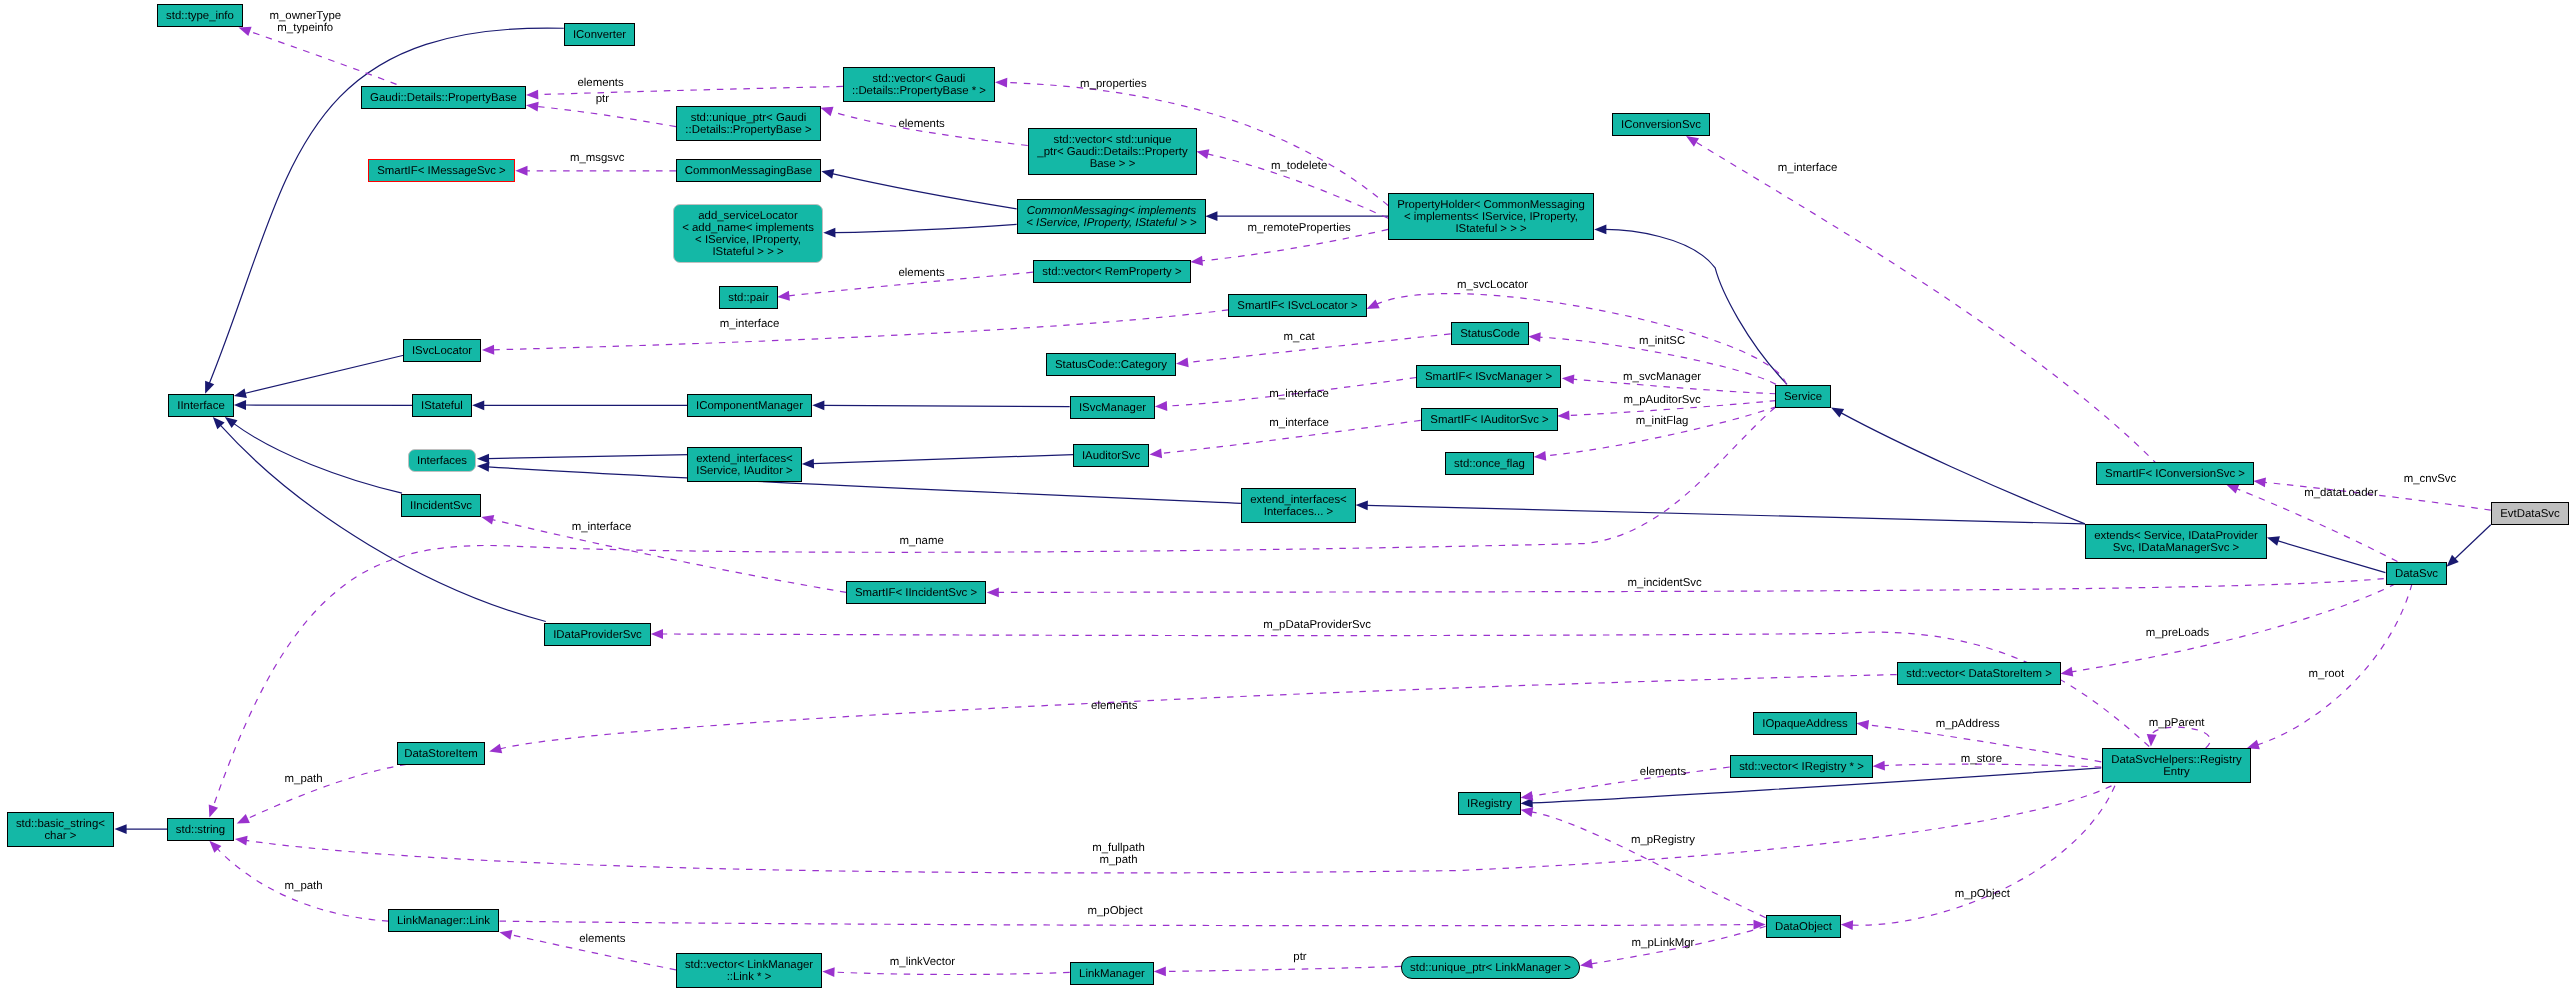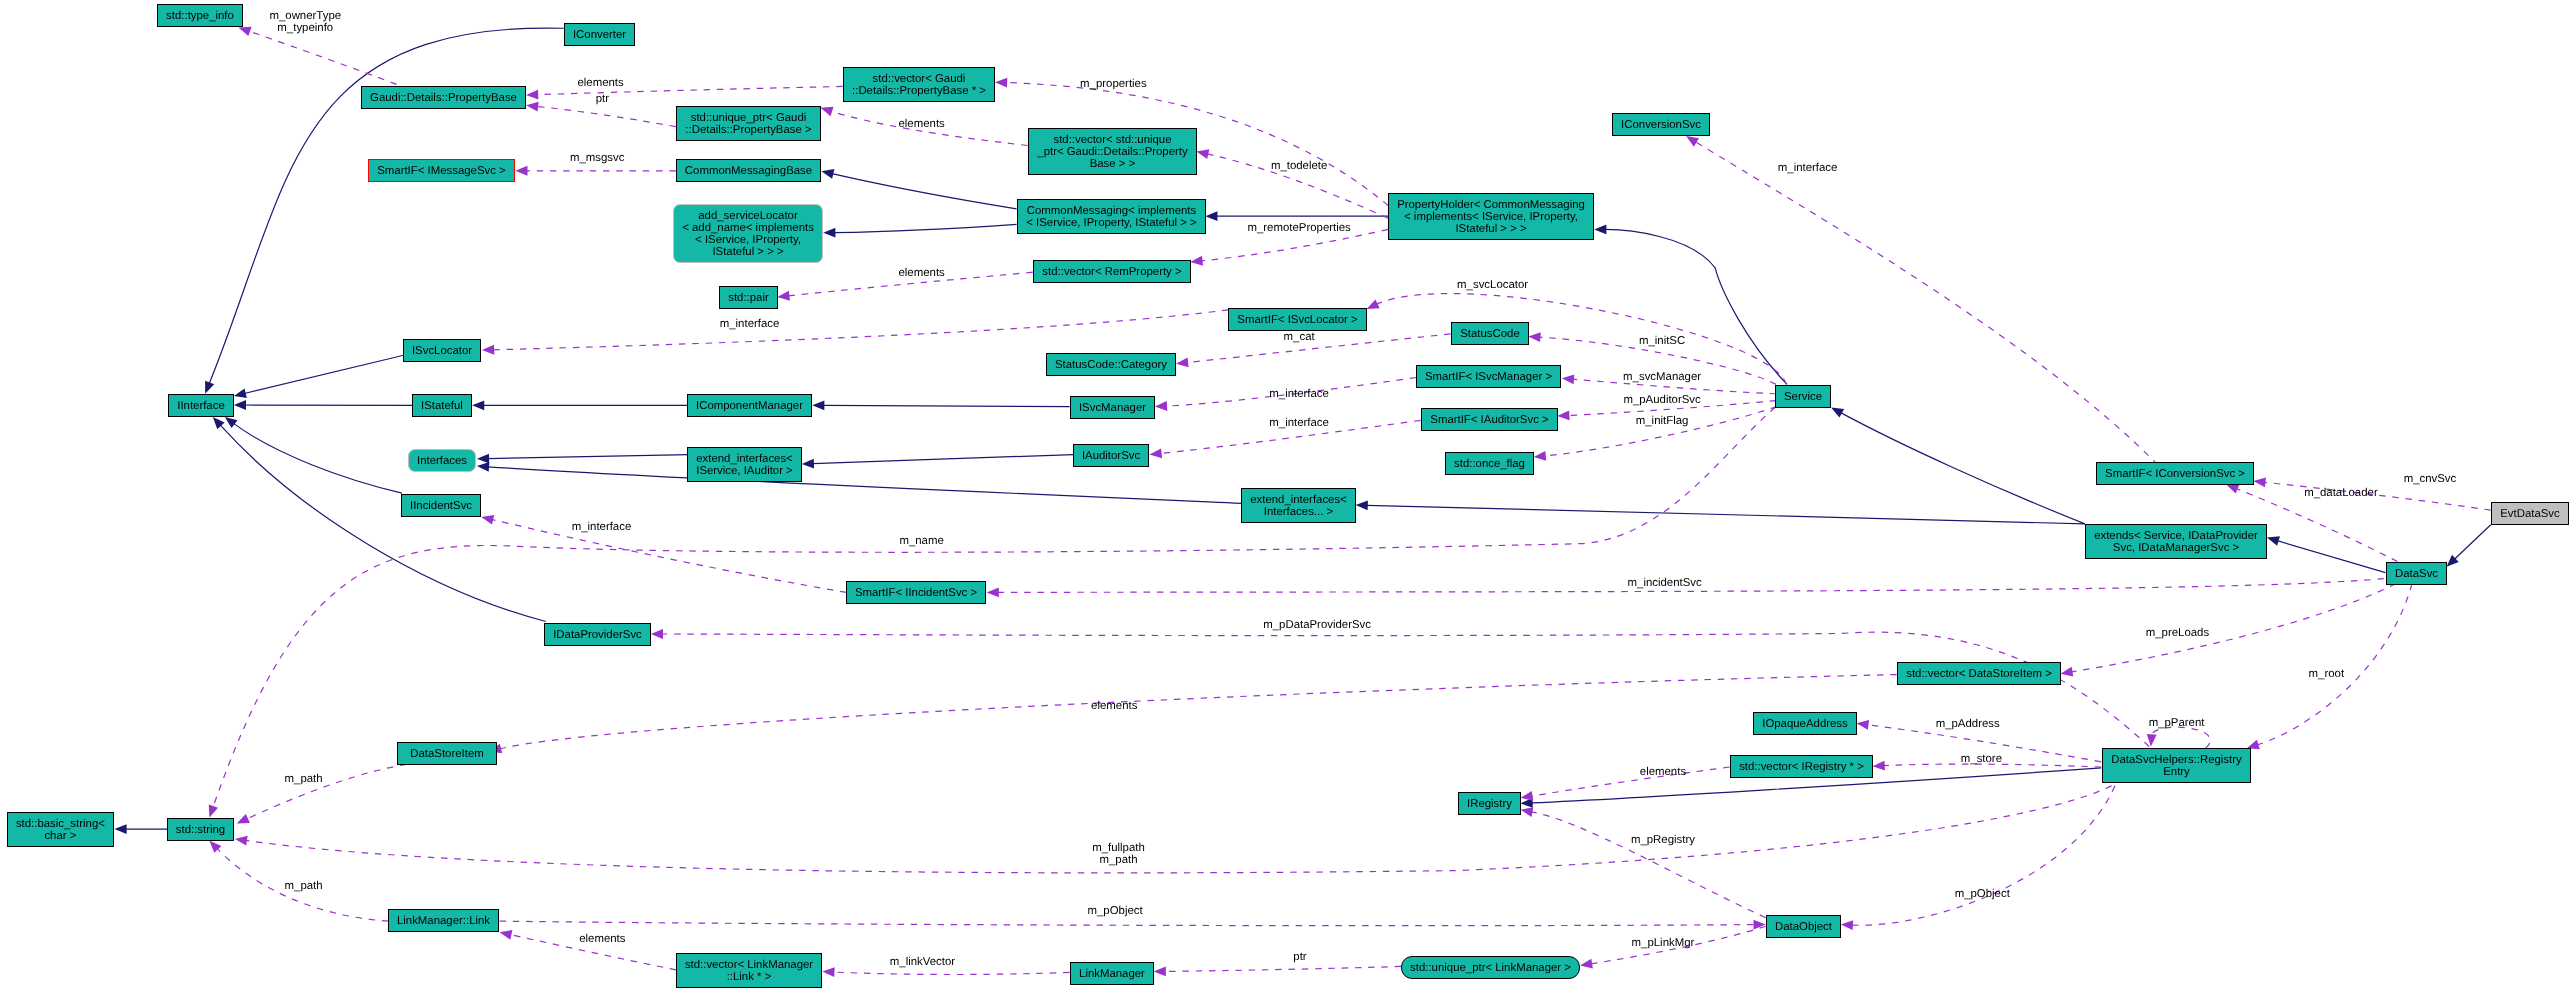--- a/index.html
+++ b/index.html
@@ -330,32 +330,32 @@
       <div class="node style-plain" style="left: 843px; top: 67px; width: 152px; height: 35px;"><span class="lbl">std::vector&lt; Gaudi
 ::Details::PropertyBase * &gt;</span></div>
       <div class="node style-plain" style="left: 1612px; top: 113px; width: 98px; height: 23px;"><span class="lbl">IConversionSvc</span></div>
       <div class="node style-plain" style="left: 676px; top: 106px; width: 145px; height: 35px;"><span class="lbl">std::unique_ptr&lt; Gaudi
 ::Details::PropertyBase &gt;</span></div>
       <div class="node style-plain" style="left: 1028px; top: 128px; width: 169px; height: 47px;"><span class="lbl">std::vector&lt; std::unique
 _ptr&lt; Gaudi::Details::Property
 Base &gt; &gt;</span></div>
       <div class="node style-red" style="left: 368px; top: 159px; width: 147px; height: 23px;"><span class="lbl">SmartIF&lt; IMessageSvc &gt;</span></div>
       <div class="node style-plain" style="left: 676px; top: 159px; width: 145px; height: 23px;"><span class="lbl">CommonMessagingBase</span></div>
-      <div class="node style-plain" style="left: 1017px; top: 199px; width: 189px; height: 35px;"><span class="lbl">CommonMessaging&lt; implements
+      <div class="node style-plain" style="left: 1017px; top: 199px; width: 189px; height: 35px; font-style: italic;"><span class="lbl">CommonMessaging&lt; implements
 &lt; IService, IProperty, IStateful &gt; &gt;</span></div>
       <div class="node style-plain" style="left: 1388px; top: 193px; width: 206px; height: 47px;"><span class="lbl">PropertyHolder&lt; CommonMessaging
 &lt; implements&lt; IService, IProperty,
 IStateful &gt; &gt; &gt;</span></div>
       <div class="node style-gray" style="left: 673px; top: 204px; width: 150px; height: 59px;"><span class="lbl">add_serviceLocator
 &lt; add_name&lt; implements
 &lt; IService, IProperty,
 IStateful &gt; &gt; &gt;</span></div>
       <div class="node style-plain" style="left: 1033px; top: 260px; width: 158px; height: 23px;"><span class="lbl">std::vector&lt; RemProperty &gt;</span></div>
       <div class="node style-plain" style="left: 719px; top: 286px; width: 59px; height: 23px;"><span class="lbl">std::pair</span></div>
-      <div class="node style-plain" style="left: 1228px; top: 308px; width: 139px; height: 23px;"><span class="lbl">SmartIF&lt; ISvcLocator &gt;</span></div>
+      <div class="node style-plain" style="left: 1228px; top: 294px; width: 139px; height: 23px;"><span class="lbl">SmartIF&lt; ISvcLocator &gt;</span></div>
       <div class="node style-plain" style="left: 1451px; top: 322px; width: 78px; height: 23px;"><span class="lbl">StatusCode</span></div>
       <div class="node style-plain" style="left: 403px; top: 339px; width: 78px; height: 23px;"><span class="lbl">ISvcLocator</span></div>
       <div class="node style-plain" style="left: 1046px; top: 353px; width: 130px; height: 23px;"><span class="lbl">StatusCode::Category</span></div>
       <div class="node style-plain" style="left: 1416px; top: 365px; width: 145px; height: 23px;"><span class="lbl">SmartIF&lt; ISvcManager &gt;</span></div>
       <div class="node style-plain" style="left: 168px; top: 394px; width: 66px; height: 23px;"><span class="lbl">IInterface</span></div>
       <div class="node style-plain" style="left: 412px; top: 394px; width: 60px; height: 23px;"><span class="lbl">IStateful</span></div>
       <div class="node style-plain" style="left: 687px; top: 394px; width: 125px; height: 23px;"><span class="lbl">IComponentManager</span></div>
       <div class="node style-plain" style="left: 1070px; top: 396px; width: 85px; height: 23px;"><span class="lbl">ISvcManager</span></div>
       <div class="node style-plain" style="left: 1421px; top: 408px; width: 137px; height: 23px;"><span class="lbl">SmartIF&lt; IAuditorSvc &gt;</span></div>
       <div class="node style-gray" style="left: 408px; top: 449px; width: 68px; height: 23px;"><span class="lbl">Interfaces</span></div>
@@ -372,21 +372,21 @@
 Svc, IDataManagerSvc &gt;</span></div>
       <div class="node style-root" style="left: 2491px; top: 502px; width: 78px; height: 23px;"><span class="lbl">EvtDataSvc</span></div>
       <div class="node style-plain" style="left: 2386px; top: 562px; width: 61px; height: 23px;"><span class="lbl">DataSvc</span></div>
       <div class="node style-plain" style="left: 846px; top: 581px; width: 140px; height: 23px;"><span class="lbl">SmartIF&lt; IIncidentSvc &gt;</span></div>
       <div class="node style-plain" style="left: 544px; top: 623px; width: 107px; height: 23px;"><span class="lbl">IDataProviderSvc</span></div>
       <div class="node style-plain" style="left: 1897px; top: 662px; width: 164px; height: 23px;"><span class="lbl">std::vector&lt; DataStoreItem &gt;</span></div>
       <div class="node style-plain" style="left: 1753px; top: 712px; width: 104px; height: 23px;"><span class="lbl">IOpaqueAddress</span></div>
       <div class="node style-plain" style="left: 1730px; top: 755px; width: 143px; height: 23px;"><span class="lbl">std::vector&lt; IRegistry * &gt;</span></div>
       <div class="node style-plain" style="left: 2102px; top: 748px; width: 149px; height: 35px;"><span class="lbl">DataSvcHelpers::Registry
 Entry</span></div>
-      <div class="node style-plain" style="left: 397px; top: 742px; width: 100px; height: 23px;"><span class="lbl">DataStoreItem</span></div>
+      <div class="node style-plain" style="left: 397px; top: 742px; width: 88px; height: 23px;"><span class="lbl">DataStoreItem</span></div>
       <div class="node style-plain" style="left: 1458px; top: 792px; width: 63px; height: 23px;"><span class="lbl">IRegistry</span></div>
       <div class="node style-plain" style="left: 6.9px; top: 812px; width: 107px; height: 35px;"><span class="lbl">std::basic_string&lt;
 char &gt;</span></div>
       <div class="node style-plain" style="left: 167px; top: 818px; width: 67px; height: 23px;"><span class="lbl">std::string</span></div>
       <div class="node style-plain" style="left: 1766px; top: 915px; width: 75px; height: 23px;"><span class="lbl">DataObject</span></div>
       <div class="node style-plain" style="left: 388px; top: 909px; width: 111px; height: 23px;"><span class="lbl">LinkManager::Link</span></div>
       <div class="node style-plain" style="left: 1401px; top: 956px; width: 179px; height: 23px; border-radius: 11px;"><span class="lbl">std::unique_ptr&lt; LinkManager &gt;</span></div>
       <div class="node style-plain" style="left: 676px; top: 953px; width: 146px; height: 35px;"><span class="lbl">std::vector&lt; LinkManager
 ::Link * &gt;</span></div>
       <div class="node style-plain" style="left: 1070px; top: 962px; width: 84px; height: 23px;"><span class="lbl">LinkManager</span></div>

